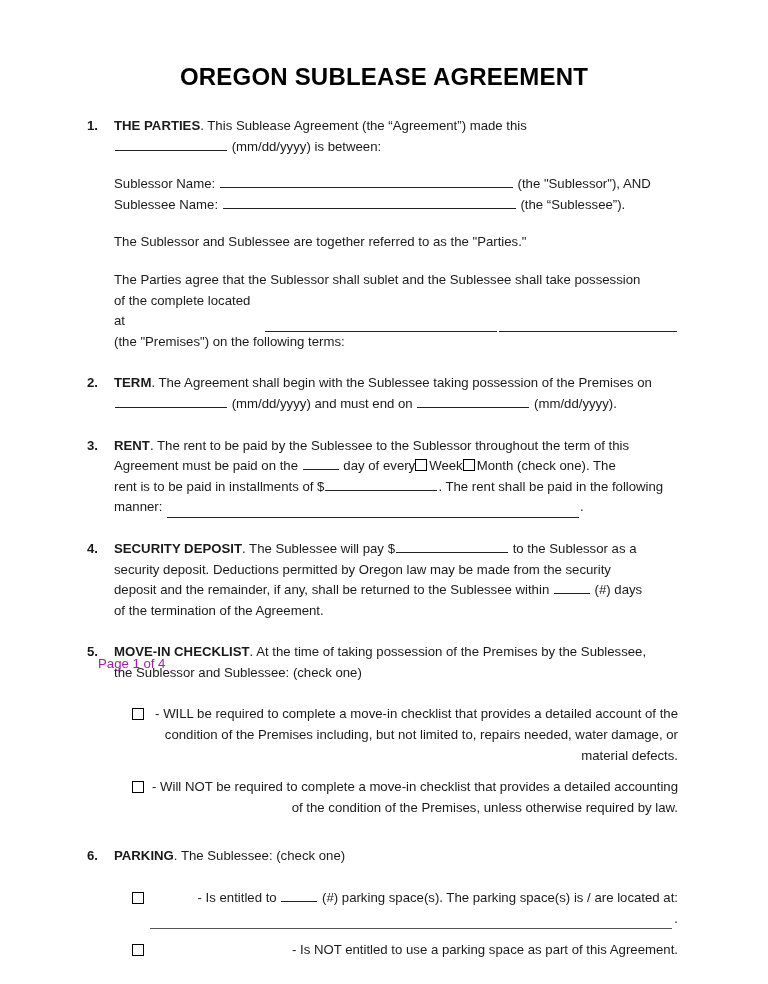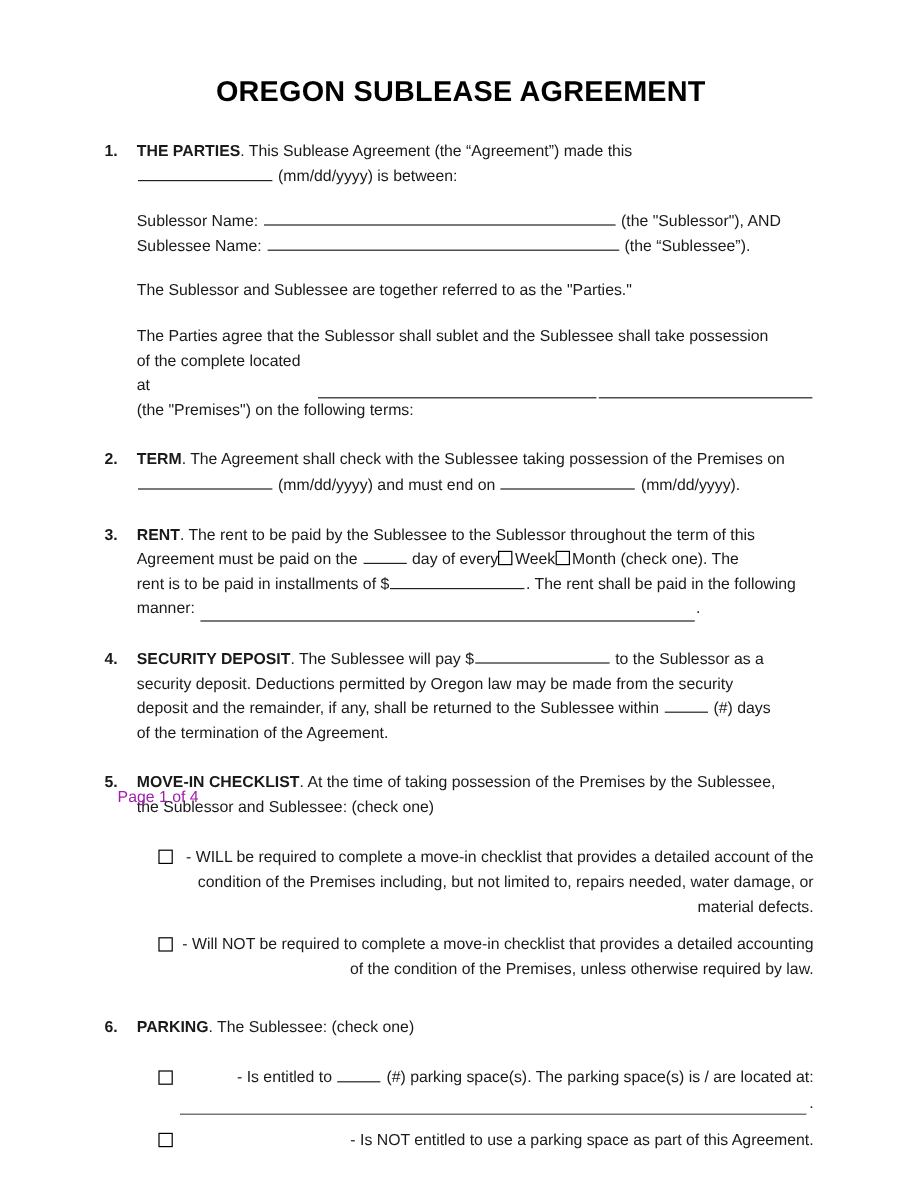--- a/index.html
+++ b/index.html
@@ -213,21 +213,21 @@
         <span>of the complete located at</span>&nbsp;
         <span class="blank blank-addr1"></span><span class="blank blank-addr2"></span>
       </div>
       <div>(the "Premises") on the following terms:</div>
     </div>
 
     <div class="clause-gap-lg"></div>
 
     <div class="clause">
       <span class="num">2.</span>
-      <span class="clause-heading">TERM</span><span>. The Agreement shall check with the Sublessee taking possession of the Premises on</span><br>
+      <span class="clause-heading">TERM</span><span>. The Agreement shall begin with the Sublessee taking possession of the Premises on</span><br>
       <span class="blank blank-md"></span>
       <span>(mm/dd/yyyy) and must end on</span>
       <span class="blank blank-md"></span>
       <span>(mm/dd/yyyy).</span>
     </div>
 
     <div class="clause-gap-lg"></div>
 
     <div class="clause">
       <span class="num">3.</span>

